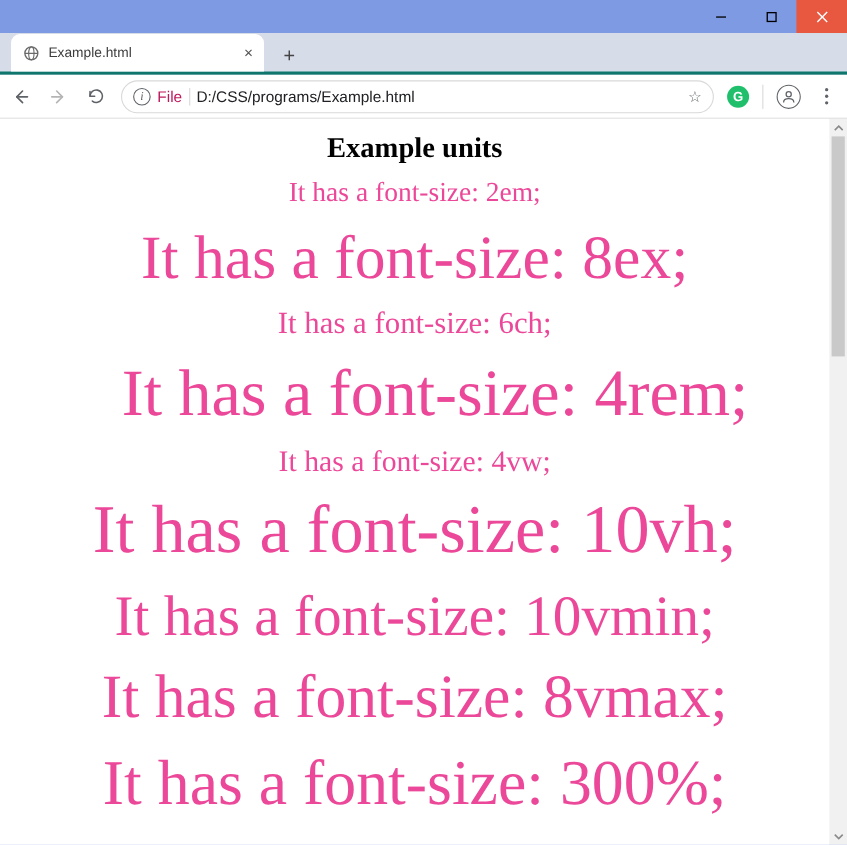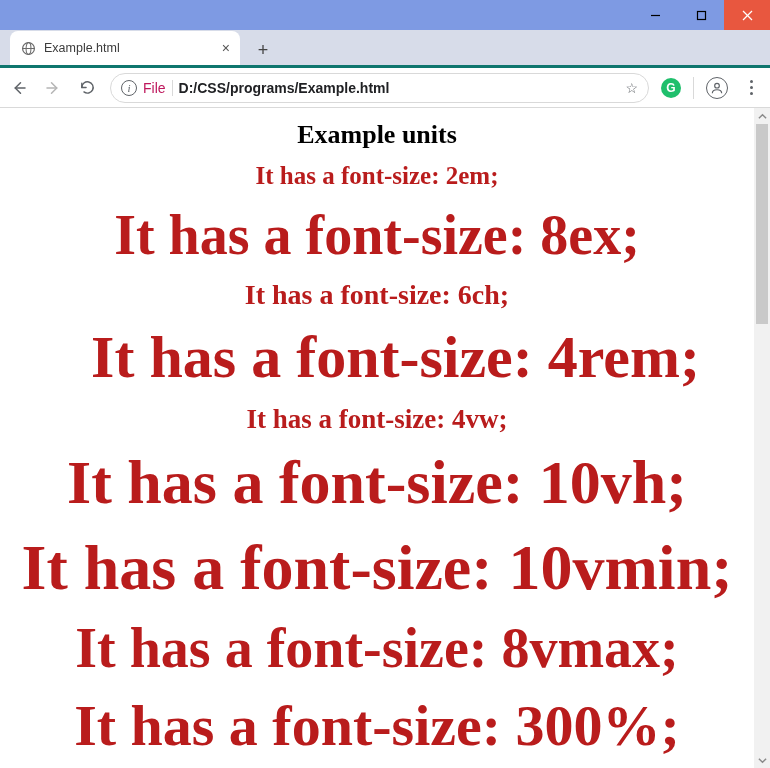--- a/index.html
+++ b/index.html
@@ -89,21 +89,21 @@
     color: #202124;
   }
   .omnibox .info {
     width: 16px; height: 16px; border: 1.4px solid #5f6368; border-radius: 50%;
     display: flex; align-items: center; justify-content: center;
     font-size: 11px; color: #5f6368; font-family: serif; font-style: italic;
     flex: none;
   }
   .omnibox .schemelabel { color: #be185d; }
   .omnibox .sep { width: 1px; height: 16px; background: #d9d9d9; }
-  .omnibox .url { flex: 1; color: #202124; font-weight: bold; }
+  .omnibox .url { flex: 1; color: #202124; }
   .omnibox .star { color: #5f6368; }
   .ext-badge {
     width: 20px; height: 20px; border-radius: 50%;
     background: #1fbf6c; color: #fff;
     display: flex; align-items: center; justify-content: center;
     font-size: 12px; font-weight: bold;
   }
   .toolbar .vsep { width: 1px; height: 22px; background: #d9d9d9; }
   .avatar {
     width: 22px; height: 22px; border-radius: 50%;
@@ -145,32 +145,31 @@
     text-align: center;
     font-family: "Times New Roman", Times, serif;
   }
   .page h1 {
     font-size: 26px;
     font-weight: bold;
     color: #000;
     margin: 12px 0 8px;
   }
   .page p {
-    color: #b91c1c;
+    color: #ec4899;
     margin: 12px 0;
     line-height: 1.15;
-    font-weight: bold;
   }
   .fs-2em  { font-size: 25px; }
   .fs-8ex  { font-size: 56px; }
   .fs-6ch  { font-size: 28px; }
   .fs-4rem { font-size: 60px; padding-left: 37px; }
   .fs-4vw  { font-size: 27px; }
   .fs-10vh { font-size: 62px; }
-  .fs-10vmin { font-size: 64px; }
+  .fs-10vmin { font-size: 52px; }
   .fs-8vmax { font-size: 56px; text-align: center; }
   .fs-400p { font-size: 58px; }
 </style>
 </head>
 <body>
 
 <div class="titlebar">
   <div class="win-btn">
     <svg width="11" height="11" viewBox="0 0 11 11">
         <line x1="1" y1="5.5" x2="10" y2="5.5" stroke="#000" stroke-width="1.2"></line>

